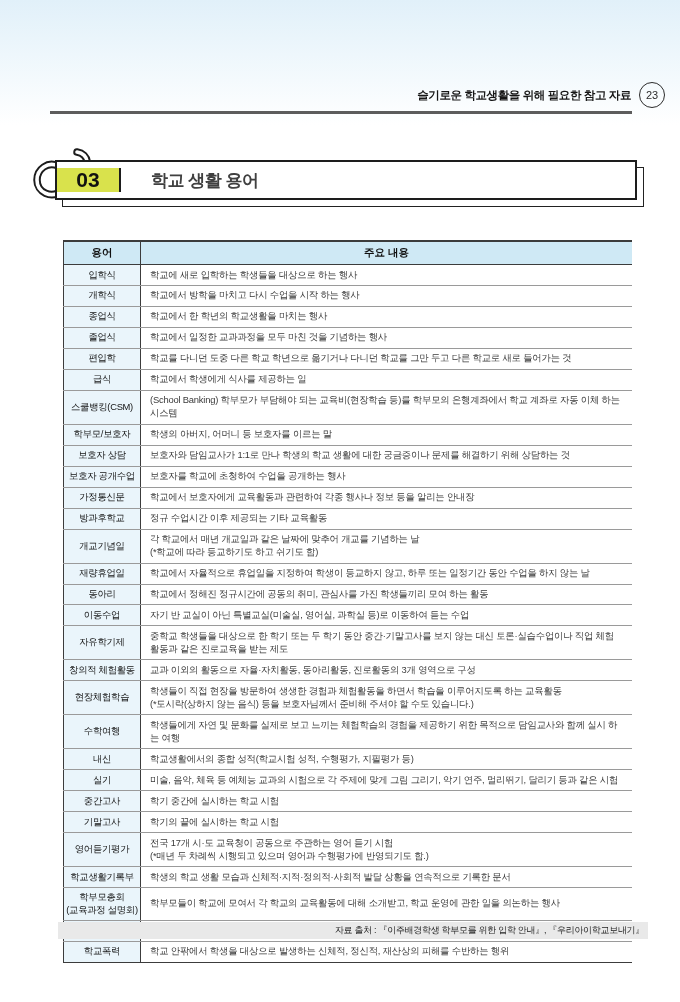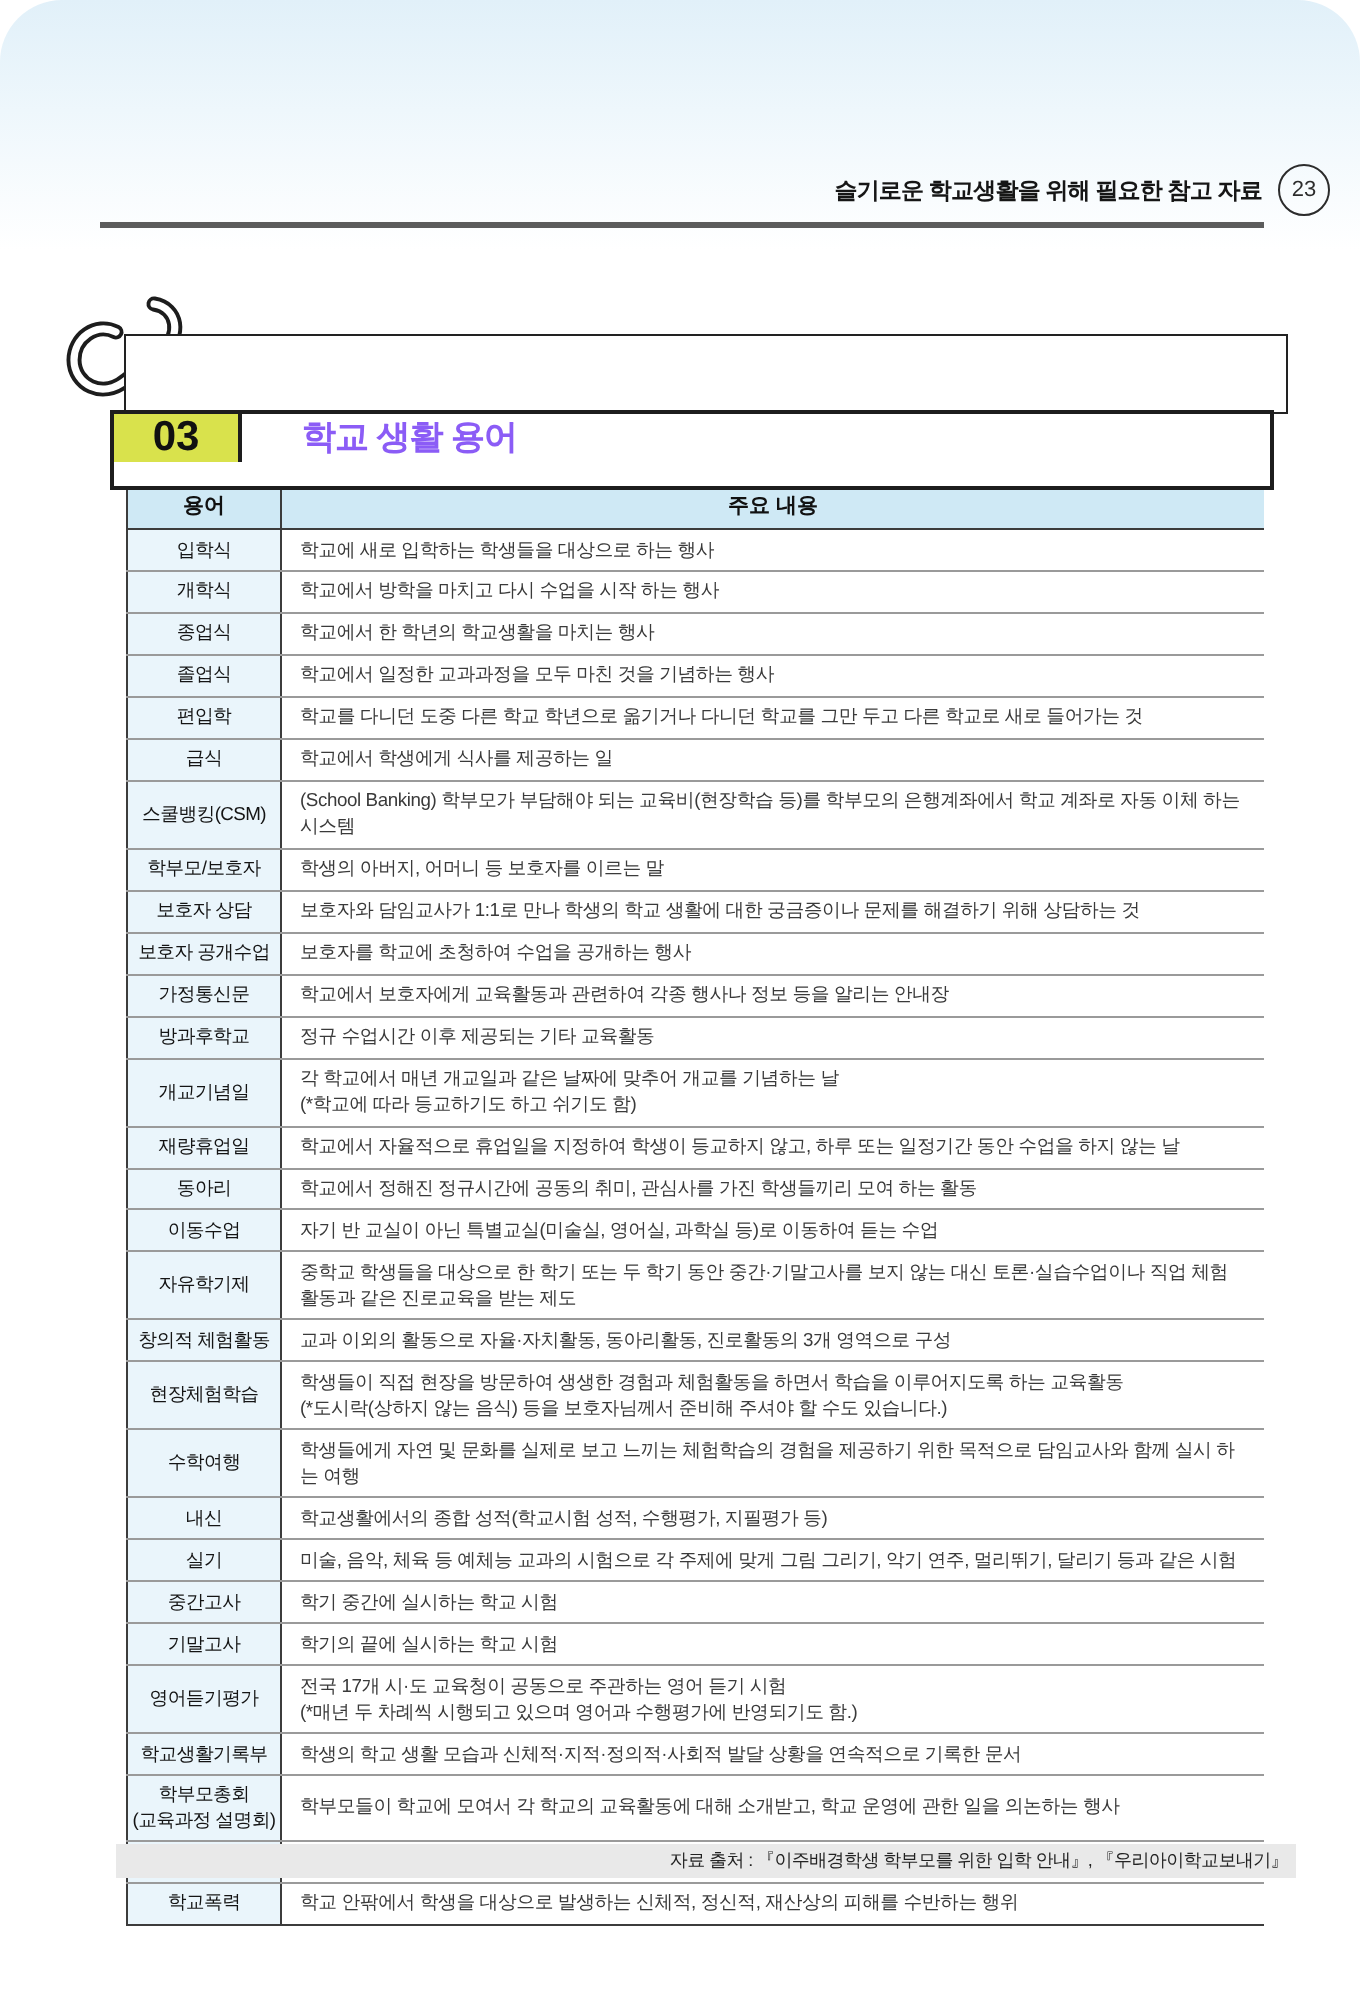--- a/index.html
+++ b/index.html
@@ -1,21 +1,20 @@
 <!DOCTYPE html>
 <html><head>
 <meta charset="utf-8">
 <style>
   * { margin: 0; padding: 0; box-sizing: border-box; }
   html, body { width: 680px; }
   body { font-family: "Liberation Sans", "DejaVu Sans", sans-serif; background: #fff; }
   .page {
     position: relative; width: 680px; height: 1002px; overflow: hidden;
     background: linear-gradient(180deg, #e1f0f9 0%, #eef7fc 55px, #ffffff 125px, #ffffff 100%);
-    border-radius: 31px;
   }
 
   
   .run-head {
     position: absolute; top: 82px; right: 15px;
     display: flex; align-items: center; gap: 8px;
   }
   .run-head-title {
     font-size: 11.5px; font-weight: 800; color: #161616; letter-spacing: -0.4px;
   }
@@ -31,30 +30,30 @@
 
   
   .title-wrap { position: absolute; left: 55px; top: 160px; width: 582px; height: 40px; }
   .title-shadow {
     position: absolute; left: 7px; top: 7px; width: 100%; height: 100%;
     background: #ffffff; border: 1.5px solid #222;
   }
   .clip { position: absolute; left: -24px; top: -20px; width: 64px; height: 84px; z-index: 0; }
   .title-card {
     position: absolute; left: 0; top: 0; width: 100%; height: 100%;
-    background: #ffffff; border: 2px solid #1d1d1d; display: flex; align-items: flex-start; z-index: 1; margin-top: 45px;
+    background: #ffffff; border: 2px solid #1d1d1d; display: flex; align-items: center; z-index: 1;
   }
   .title-num {
     width: 64px; background: #d9e24c; border-right: 2px solid #1d1d1d;
     display: flex; align-items: center; justify-content: center;
     font-size: 21px; font-weight: 800; color: #111;
   }
   .title-text {
     display: flex; align-items: center; padding-left: 30px;
-    font-size: 17px; font-weight: 800; color: #8b5cf6; letter-spacing: -0.5px;
+    font-size: 17px; font-weight: 800; color: #404040; letter-spacing: -0.5px;
   }
 
   
   .term-table {
     position: absolute; left: 63px; top: 240px; width: 569px;
     border-collapse: collapse; table-layout: fixed;
   }
   .term-table col.c-term { width: 77px; }
   .term-table th {
     background: #cfe9f5; font-size: 10.5px; font-weight: 700; color: #111;

